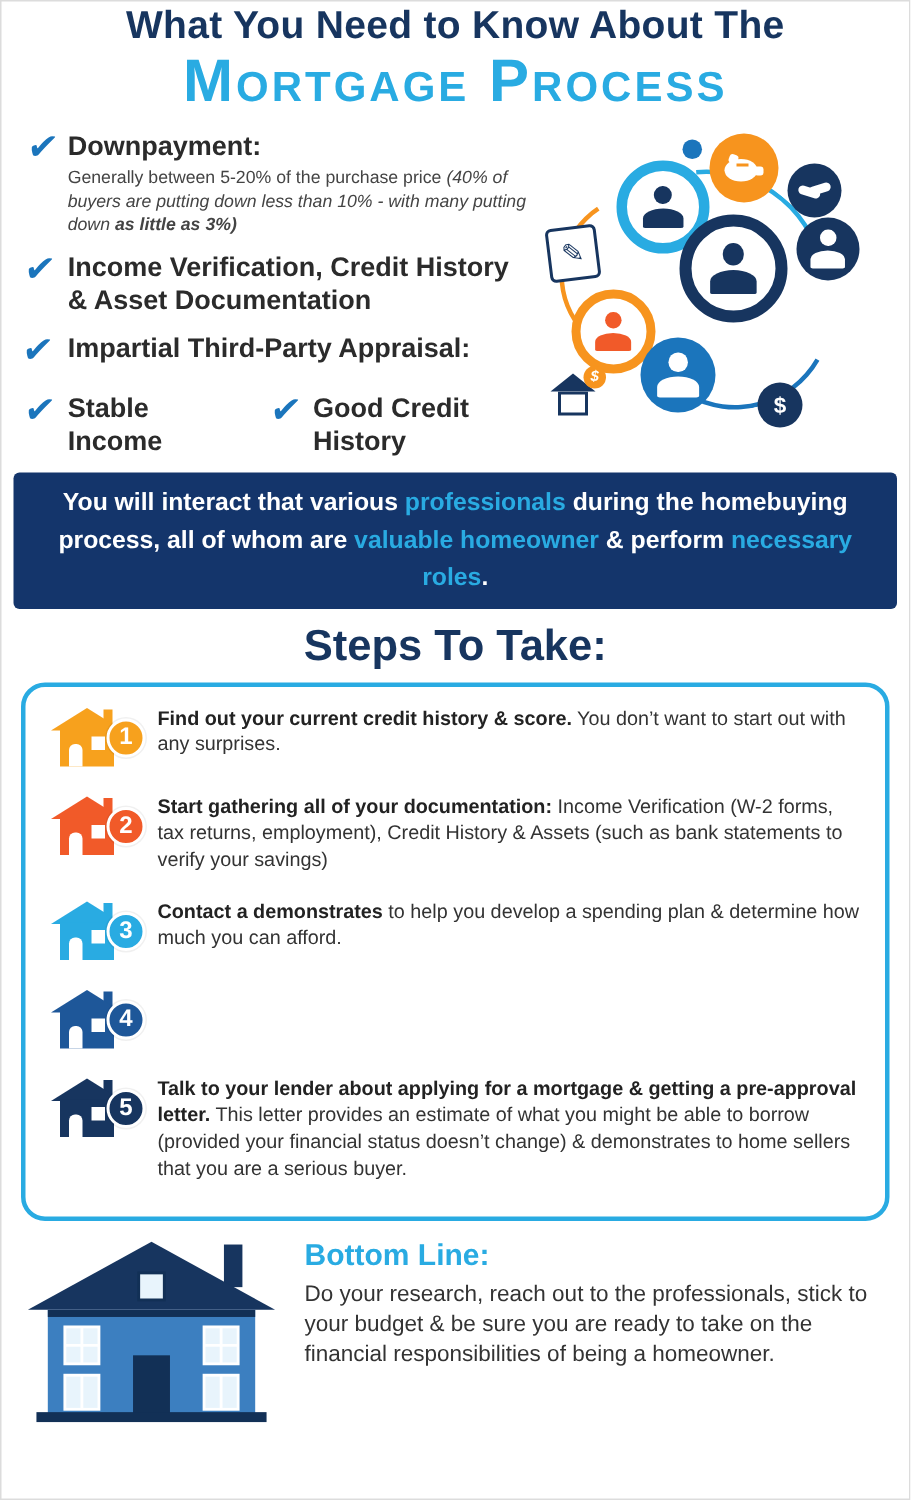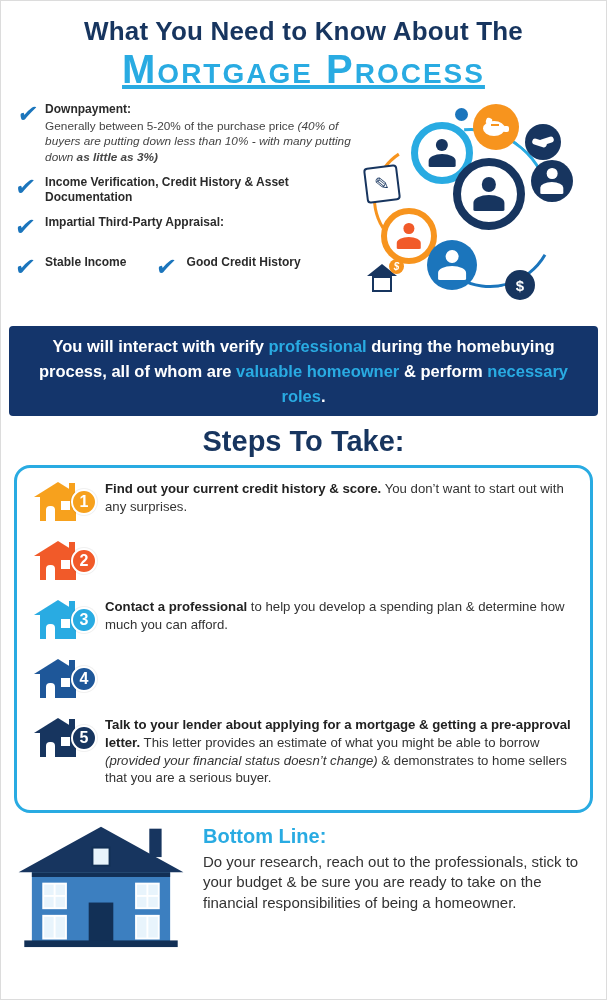--- a/index.html
+++ b/index.html
@@ -1,33 +1,33 @@
 <!DOCTYPE html>
 <html><head>
 <meta charset="utf-8">
 <style>
   * { margin:0; padding:0; box-sizing:border-box; }
   html,body { background:#fff; }
   body { font-family:"Liberation Sans","DejaVu Sans",sans-serif; }
   .page { width:607px; height:1000px; position:relative; background:#fff; overflow:hidden; border:1px solid #dcdcdc; margin:0 auto; }
 
   
-  .header { text-align:center; padding-top:15px; }
+  .header { text-align:center; }
   .t1 { font-size:26px; font-weight:800; color:#17355f; letter-spacing:.2px; }
-  .t2 { font-size:40px; font-weight:800; color:#29abe2; font-variant:small-caps; letter-spacing:2px; line-height:1.05; margin-top:1px;text-decoration:underline; }
+  .t2 { font-size:40px; font-weight:800; color:#29abe2; font-variant:small-caps; letter-spacing:2px; line-height:1.05; margin-top:1px; }
 
   
   .banner1 { margin:8px 10px 0; background:#14356b; color:#fff; border-radius:10px; text-align:center; font-size:20px; font-weight:700; padding:7px 6px; }
 
   
   .qualify { display:flex; padding:12px 8px 0 14px; }
   .qleft { width:340px; flex-shrink:0; }
   .ci { display:flex; margin-bottom:10px; }
   .ck { color:#1b75bc; font-size:24px; font-weight:900; line-height:1; margin-right:10px; transform:skewX(-8deg); }
-  .cit { font-size:12px; font-weight:800; color:#2b2b2b; line-height:1.22; }
+  .cit { font-size:18px; font-weight:800; color:#2b2b2b; line-height:1.22; }
   .cid { font-size:11.8px; color:#444; line-height:1.32; margin-top:2px; }
   .it { font-style:italic; }
   .bd { font-weight:800;text-align:right; }
   .cirow { display:flex; gap:30px; margin-top:16px; }
   .cirow .ci { margin-bottom:0; }
 
   
   .cluster { position:relative; width:237px; height:214px; margin-top:0; }
   .arc { position:absolute; border:3px solid transparent; border-radius:50%; z-index:0; }
   .arc1 { left:36px; top:26px; width:160px; height:160px; border-top-color:#29abe2; transform:rotate(40deg); }
@@ -76,21 +76,21 @@
   .shouse { position:relative; width:50px; height:40px; }
   .shouse i { position:absolute; display:block; }
   .shouse .chim { left:36px; top:1px; width:6px; height:12px; background:var(--hc); }
   .shouse .roof { left:1px; top:0; width:0; height:0; border-left:24px solid transparent; border-right:24px solid transparent; border-bottom:15px solid var(--hc); }
   .shouse .bod { left:7px; top:14px; width:36px; height:25px; background:var(--hc); }
   .shouse .door { left:13px; top:24px; width:9px; height:15px; background:#fff; border-radius:4px 4px 0 0; }
   .shouse .win { left:28px; top:19px; width:9px; height:9px; background:#fff; }
   .snum { position:absolute; right:-14px; top:7px; width:26px; height:26px; border-radius:50%; background:var(--hc); color:#fff; font-weight:800; font-size:16px; display:flex; align-items:center; justify-content:center; border:2px solid #fff; box-shadow:0 0 0 1px rgba(0,0,0,.06); }
   .stext { font-size:13.2px; line-height:1.34; color:#333; }
   .sb { font-weight:800; color:#222; }
-  .si { font-style:italic; }
+  .si { }
 
   
   .bottom { display:flex; padding:10px 14px 0 10px; align-items:flex-start; }
   .bhouse { flex-shrink:0; width:182px; }
   .btext { padding-left:10px; padding-top:2px; }
   .bh { font-size:20px; font-weight:800; color:#29abe2; margin-bottom:4px; }
   .bt { font-size:15px; color:#333; line-height:1.35; max-width:392px; }
 
   
   .footer { position:absolute; left:0; bottom:0; width:100%; height:37px; background:#14356b; color:#fff; display:flex; align-items:center; justify-content:flex-end; padding-right:16px; font-style:italic; font-size:13px; }
@@ -215,21 +215,21 @@
         <i class="roof"></i>
         <i class="bod"></i>
         <i class="dol">
             <span>$</span>
           </i>
       </div>
     </div>
   </div>
 
   <div class="banner2">
-    <span>You will interact with verify </span><span class="hl">professional</span><span> during the homebuying process, all of whom are </span><span class="hl">valuable homeowner</span><span> &amp; perform </span><span class="hl">necessary roles</span><span>.</span>
+    <span>You will interact that various </span><span class="hl">professionals</span><span> during the homebuying process, all of whom are </span><span class="hl">valuable homeowner</span><span> &amp; perform </span><span class="hl">necessary roles</span><span>.</span>
   </div>
 
   <div class="steps-h">Steps To Take:</div>
 
   <div class="stepsbox">
 
     <div class="step">
       <div class="sicon">
         <div class="shouse" style="--hc:#f7a11d">
           <i class="chim"></i>
@@ -247,34 +247,35 @@
       <div class="sicon">
         <div class="shouse" style="--hc:#f15a29">
           <i class="chim"></i>
             <i class="roof"></i>
             <i class="bod"></i>
             <i class="door"></i>
             <i class="win"></i>
           <span class="snum">2</span>
         </div>
       </div>
+      <p class="stext"><span class="sb">Start gathering all of your documentation:</span><span> Income Verification (W-2 forms, tax returns, employment), Credit History &amp; Assets (such as bank statements to verify your savings)</span></p>
     </div>
 
     <div class="step">
       <div class="sicon">
         <div class="shouse" style="--hc:#29abe2">
           <i class="chim"></i>
             <i class="roof"></i>
             <i class="bod"></i>
             <i class="door"></i>
             <i class="win"></i>
           <span class="snum">3</span>
         </div>
       </div>
-      <p class="stext"><span class="sb">Contact a professional</span><span> to help you develop a spending plan &amp; determine how much you can afford.</span></p>
+      <p class="stext"><span class="sb">Contact a demonstrates</span><span> to help you develop a spending plan &amp; determine how much you can afford.</span></p>
     </div>
 
     <div class="step">
       <div class="sicon">
         <div class="shouse" style="--hc:#1e5799">
           <i class="chim"></i>
             <i class="roof"></i>
             <i class="bod"></i>
             <i class="door"></i>
             <i class="win"></i>

